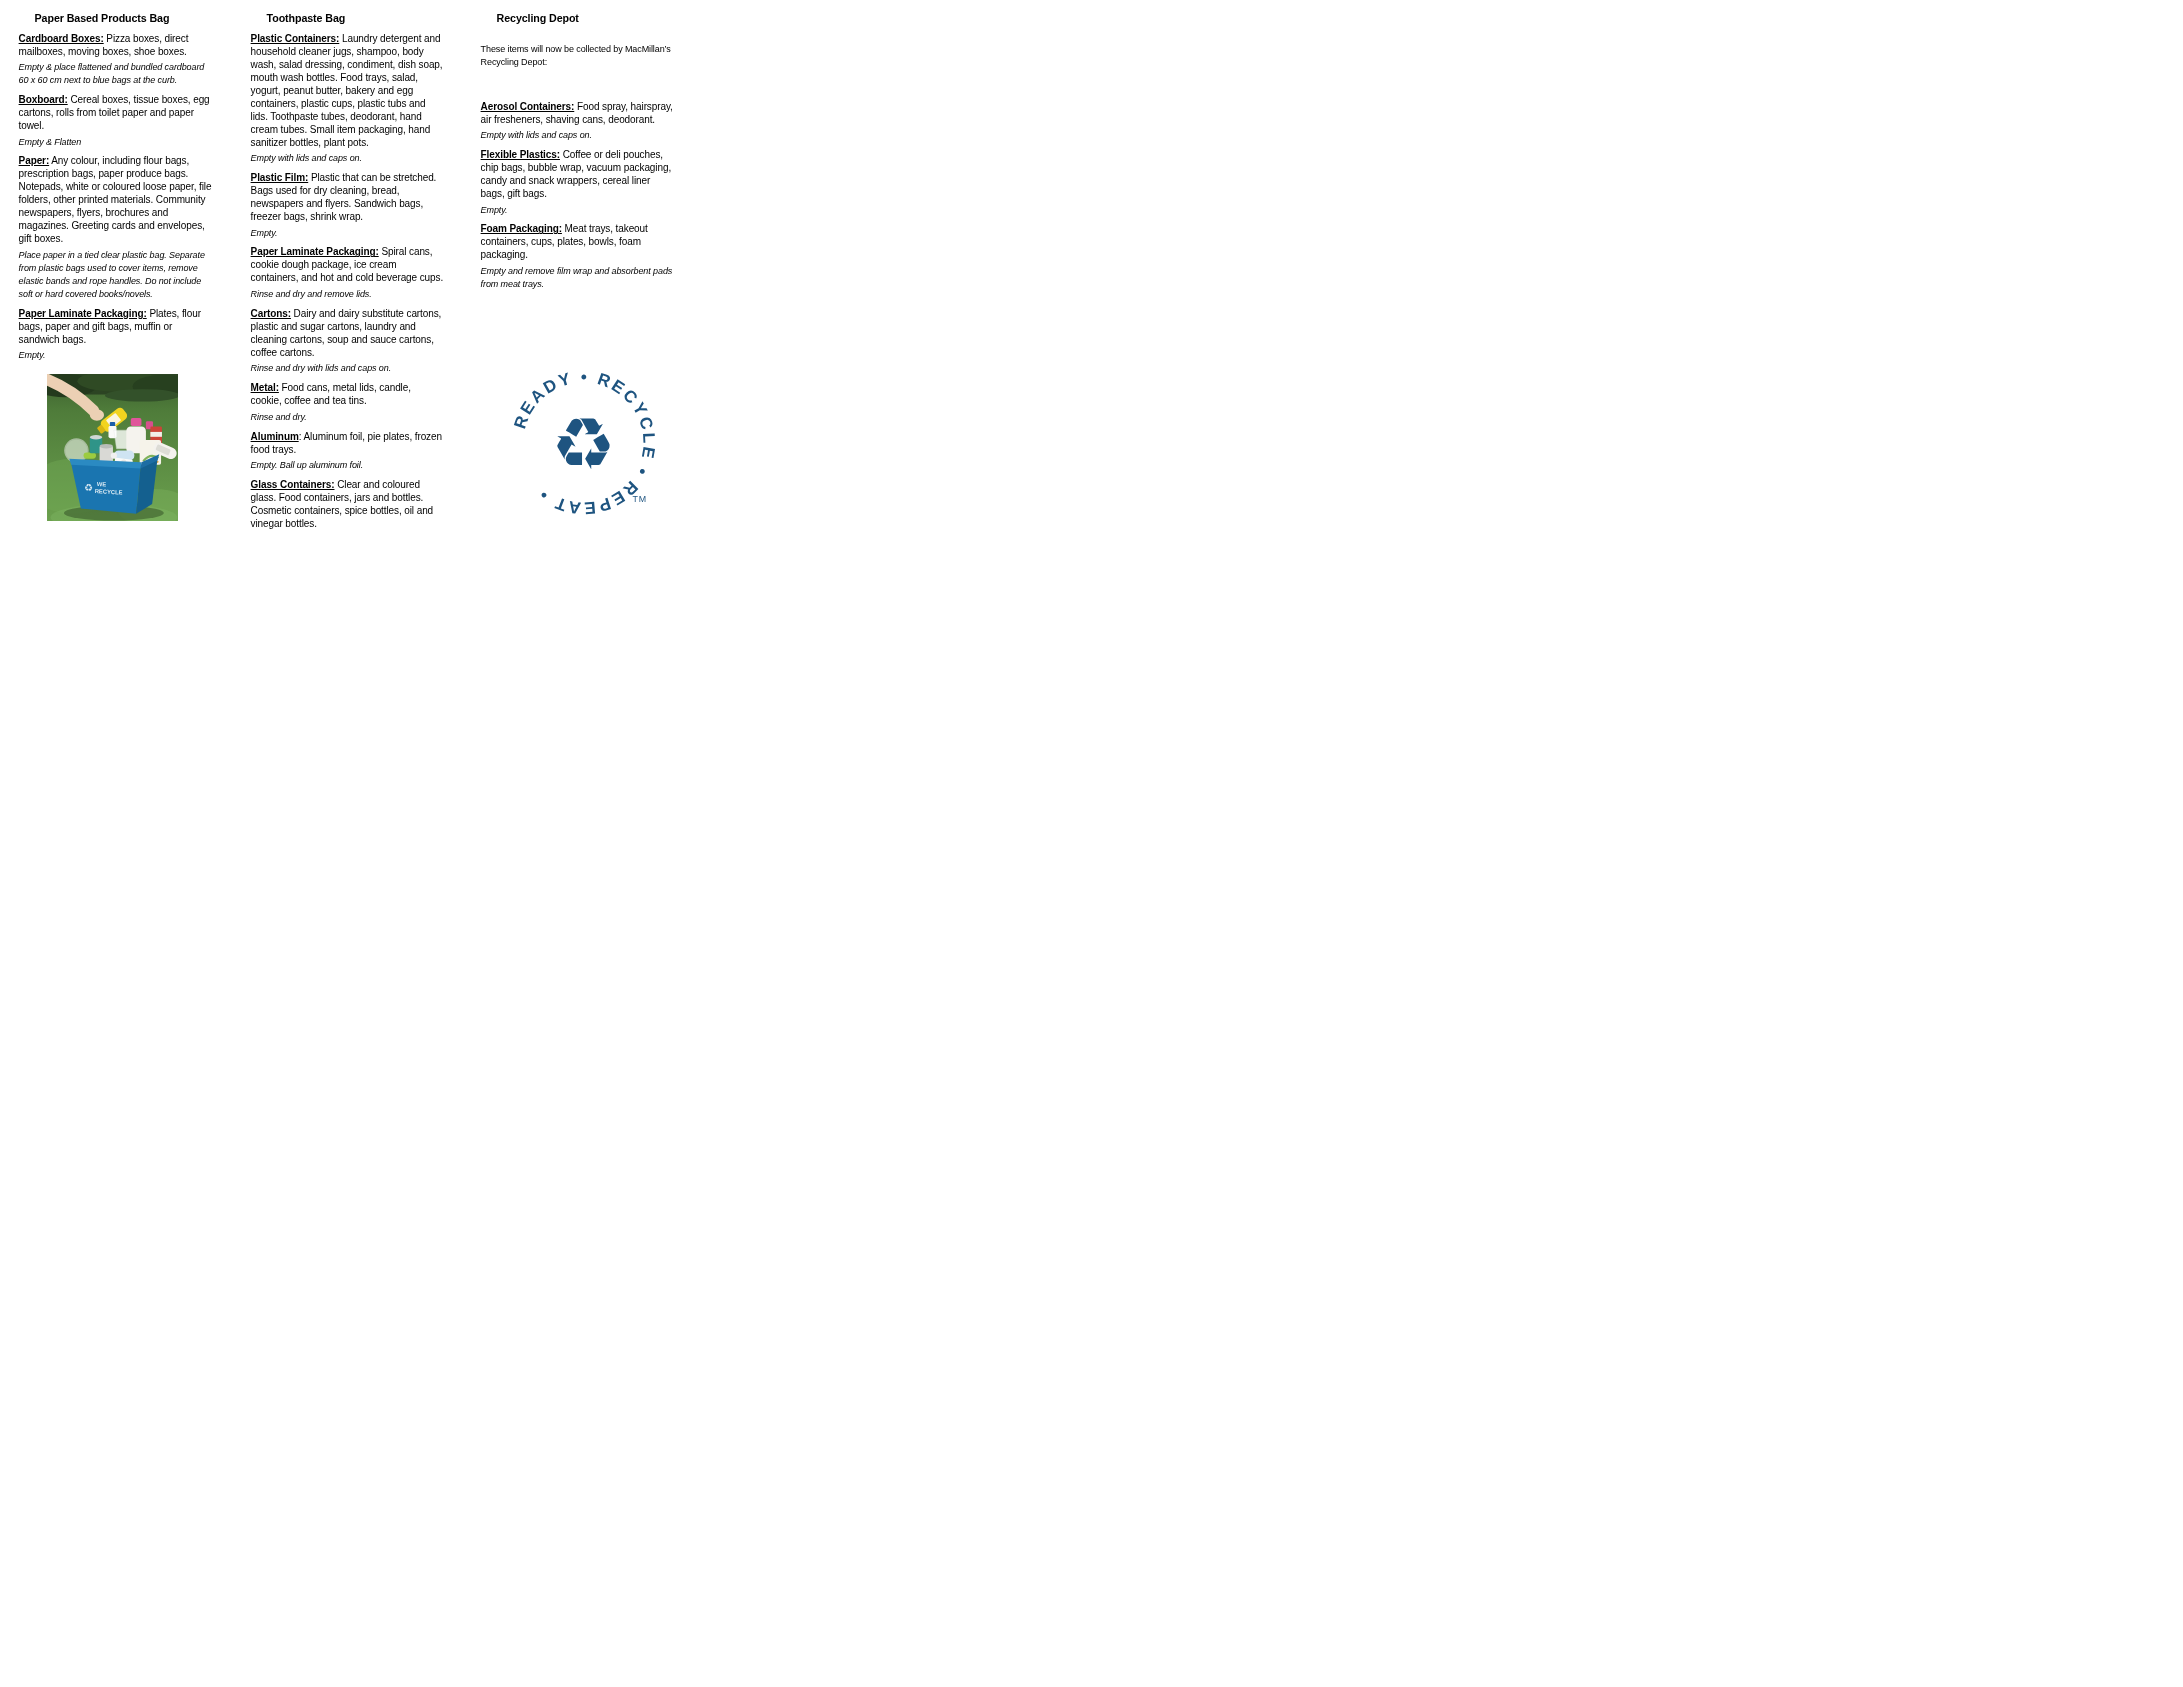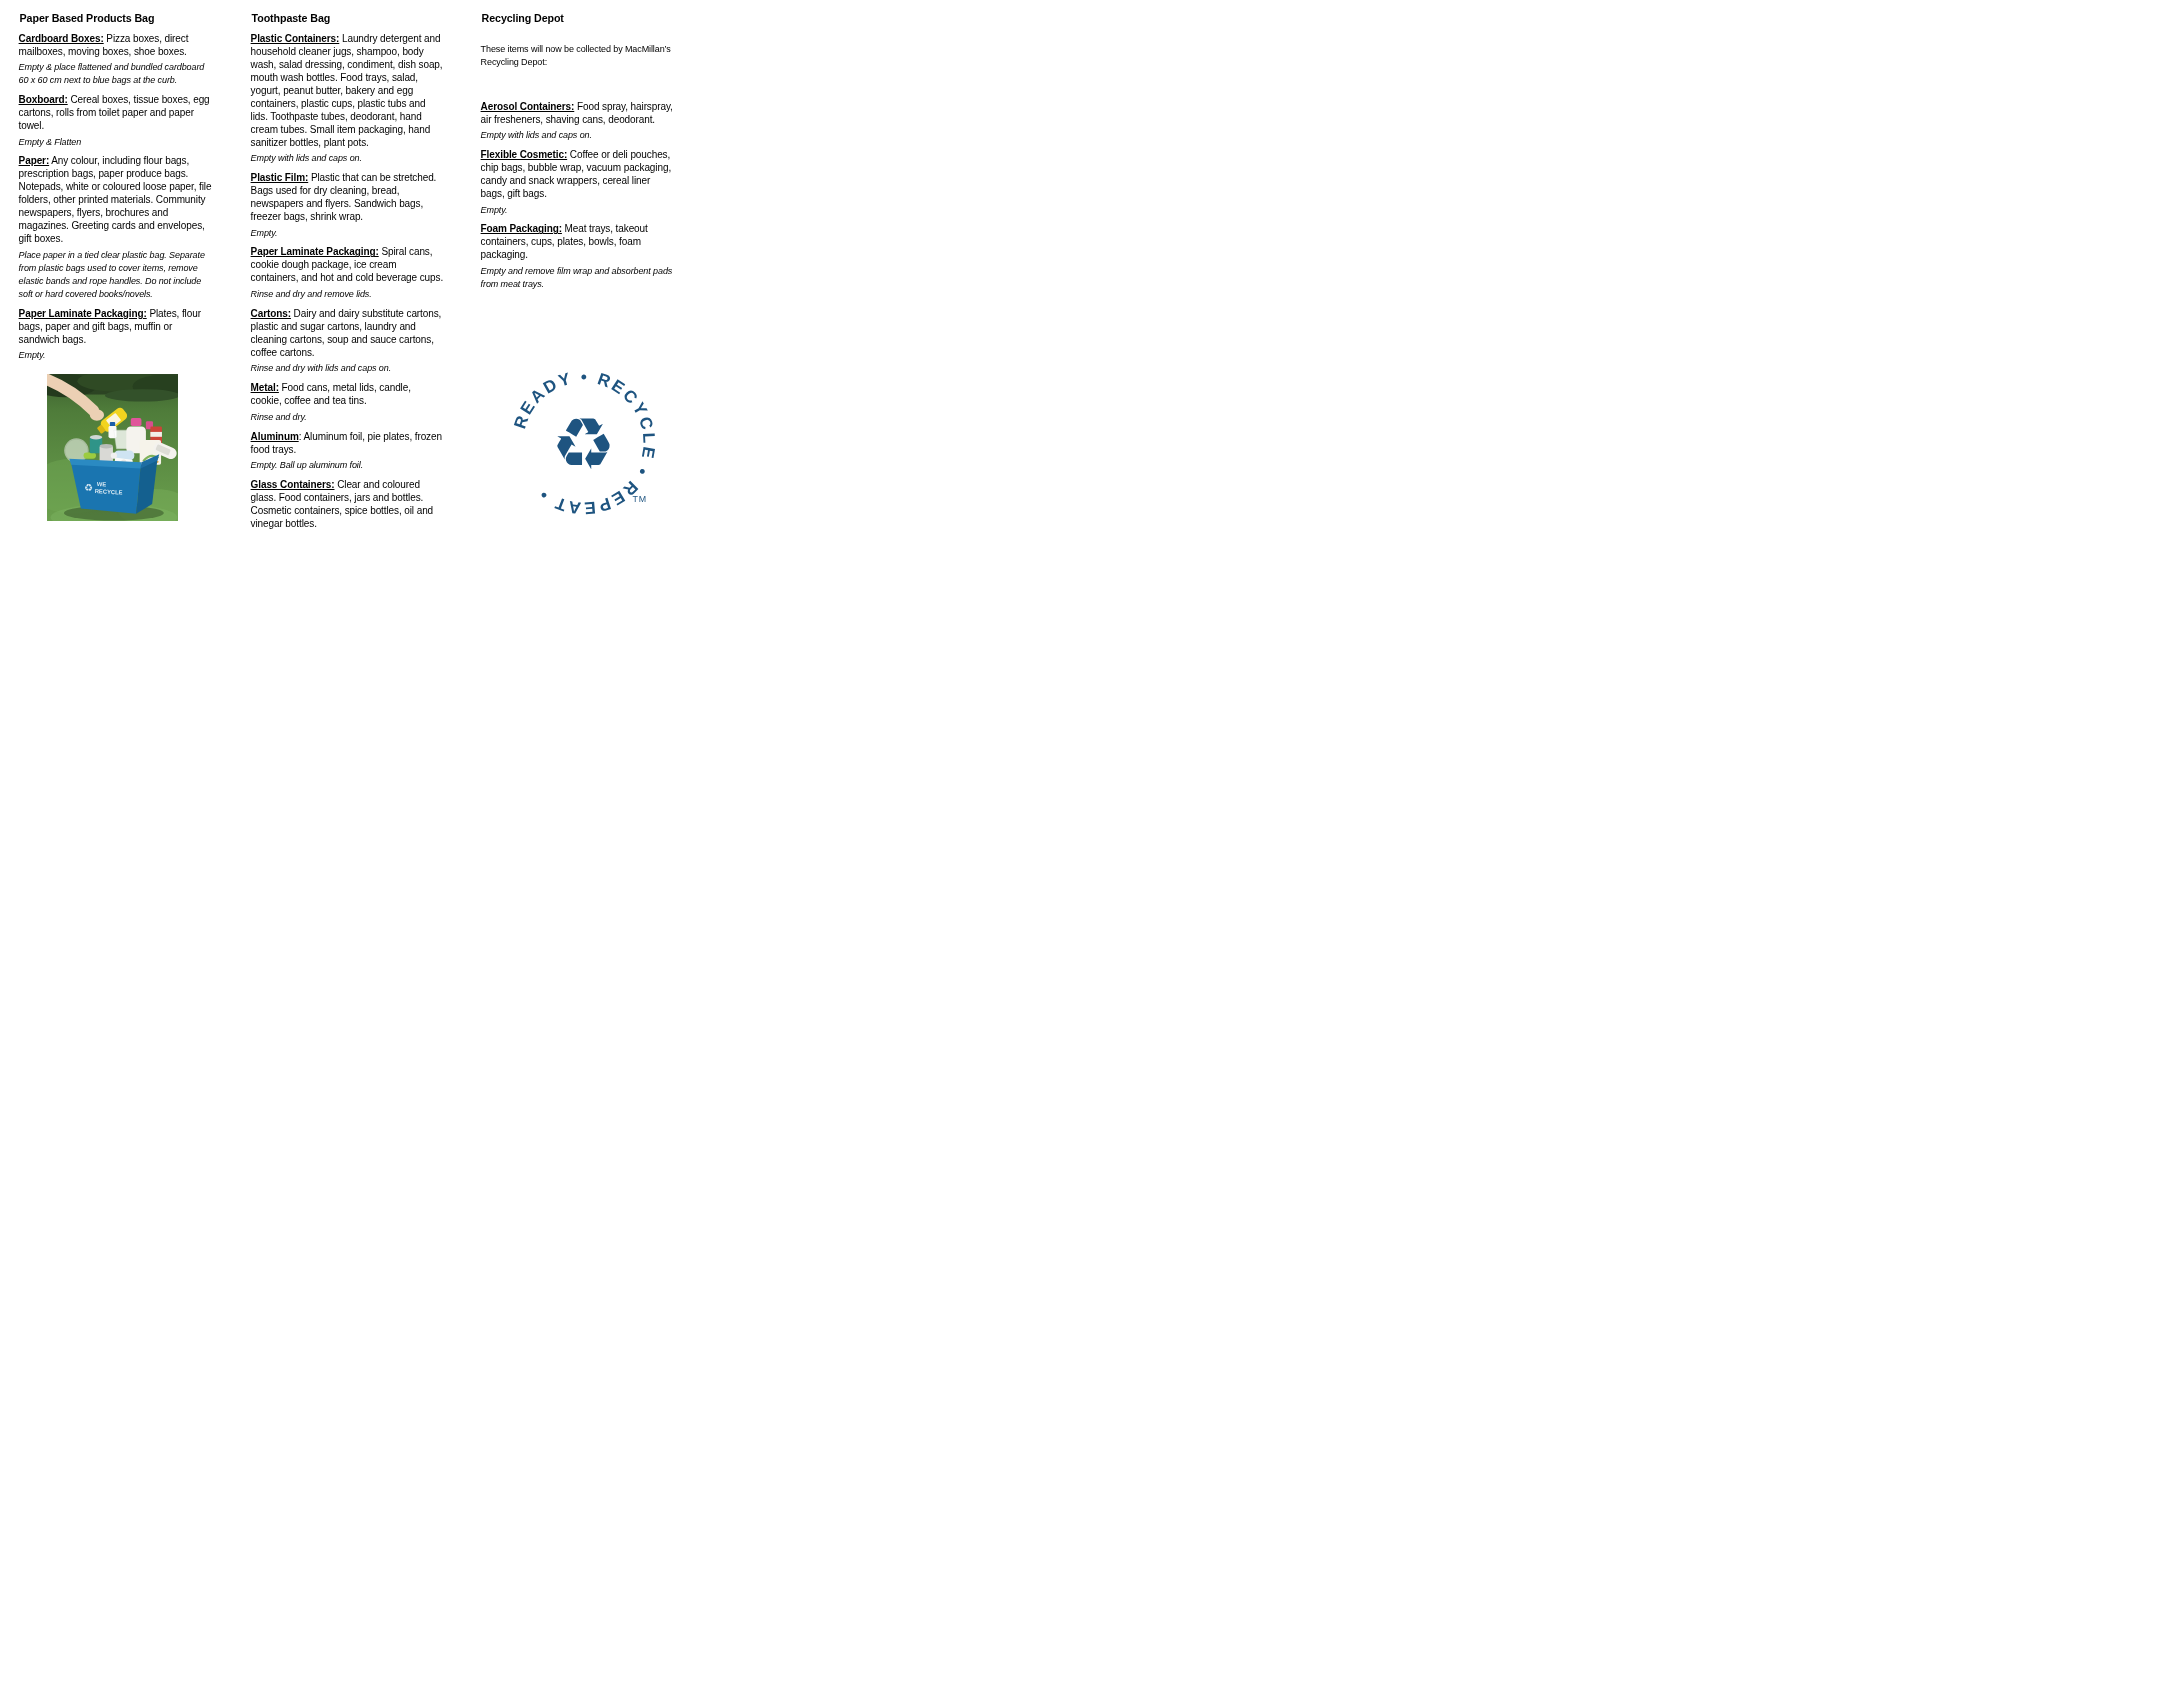--- a/index.html
+++ b/index.html
@@ -2,21 +2,21 @@
 <html style="font-size:7px"><head>
 <meta charset="utf-8">
 <style>
   html,body{margin:0;padding:0;background:#ffffff;}
   body{font-family:"Liberation Sans", sans-serif; color:#000;}
   .page{position:relative;width:686px;height:530px;background:#ffffff;overflow:hidden;}
   .cols{display:flex;flex-direction:row;padding:12.4px 0 0 18.6px;}
   .col{width:194px;margin-right:38px;}
   .col.mid{width:193px;margin-right:37px;}
   .col.right{width:196px;margin-right:0;}
-  h1{font-size:10.7px;line-height:1.15;font-weight:700;margin:0 0 7px 1px;letter-spacing:-0.1px;}
+  h1{font-size:10.7px;line-height:1.15;font-weight:700;margin:0 0 7px 16px;letter-spacing:-0.1px;}
   p{margin:0;}
   .entry{font-size:10px;line-height:13px;margin:0 0 3.6px 0;letter-spacing:-0.1px;}
   .term{font-weight:700;text-decoration:underline;}
   .note{font-size:9px;line-height:13px;font-style:italic;margin:0 0 5.8px 0;letter-spacing:-0.1px;}
   .intro{font-size:9px;line-height:13px;margin:18px 0 31px 0;letter-spacing:-0.1px;}
   .photo{margin:11.5px 0 0 28px;width:131px;height:147px;}
   .photo svg{display:block;}
   .logo-wrap{margin:67px 0 0 18px;width:169px;height:169px;}
 </style>
 </head>
@@ -143,21 +143,21 @@
     </div>
 
     <div class="col right">
       <h1>Recycling Depot</h1>
 
       <p class="intro">These items will now be collected by MacMillan’s Recycling Depot:</p>
 
       <p class="entry"><span class="term">Aerosol Containers:</span><span> Food spray, hairspray, air fresheners, shaving cans, deodorant.</span></p>
       <p class="note">Empty with lids and caps on.</p>
 
-      <p class="entry"><span class="term">Flexible Cosmetic:</span><span> Coffee or deli pouches, chip bags, bubble wrap, vacuum packaging, candy and snack wrappers, cereal liner bags, gift bags.</span></p>
+      <p class="entry"><span class="term">Flexible Plastics:</span><span> Coffee or deli pouches, chip bags, bubble wrap, vacuum packaging, candy and snack wrappers, cereal liner bags, gift bags.</span></p>
       <p class="note">Empty.</p>
 
       <p class="entry"><span class="term">Foam Packaging:</span><span> Meat trays, takeout containers, cups, plates, bowls, foam packaging.</span></p>
       <p class="note">Empty and remove film wrap and absorbent pads from meat trays.</p>
 
       <div class="logo-wrap">
         <svg viewBox="0 0 400 400" width="169" height="169">
           <defs>
             <path id="ringpath" d="M 58 200 A 142 142 0 1 1 342 200 A 142 142 0 1 1 58 200" fill="none"></path>
           </defs>

